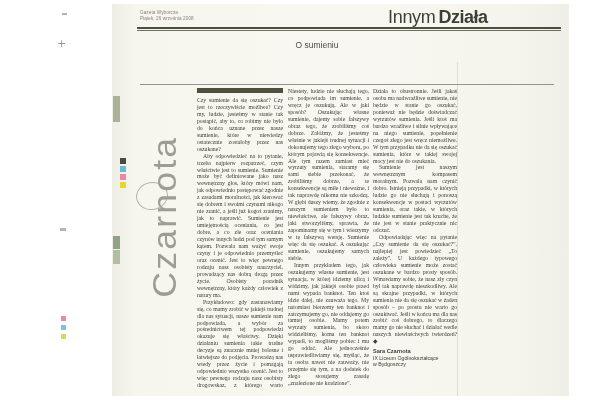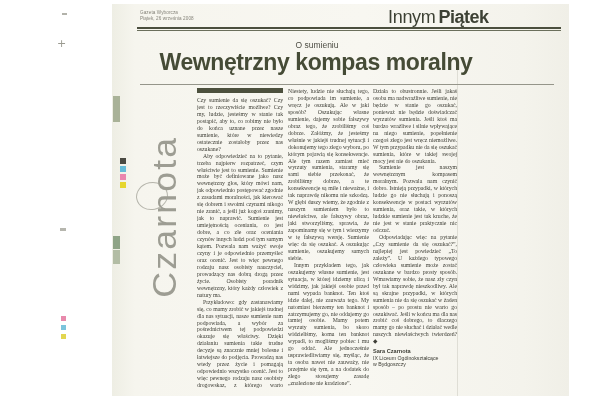--- a/index.html
+++ b/index.html
@@ -93,26 +93,25 @@
     <div class="reg m"></div>
     <div class="reg y"></div>
   </div>
   <div class="circle-mark"></div>
   <div class="fold-line"></div>
 
   <div class="masthead-info">
     <div>Gazeta Wyborcza</div>
     <div>Piątek, 26 września 2008</div>
   </div>
-  <div class="section-title"><span class="w1">Innym</span><span class="w2">Piątek</span></div>
+  <div class="section-title"><span class="w1">Innym</span><span class="w2">Działa</span></div>
   <div class="header-rule"></div>
   <div class="header-rule2"></div>
 
   <div class="kicker">O sumieniu</div>
-  <div class="headline">Wewnętrzny kompas moralny</div>
   <div class="headline-rule"></div>
 
   <div class="author-vert">Czarnota</div>
 
   <div class="cols">
     <div class="col c1">
       <div class="col-bar"></div>
       <p class="lead">Czy sumienie da się oszukać? Czy jest to rzeczywiście możliwe? Czy my, ludzie, jesteśmy w stanie tak postąpić, aby to, co robimy nie było do końca uznane przez nasze sumienie, które w niewiedzy ostatecznie zostałoby przez nas oszukane?</p>
       <p>Aby odpowiedzieć na to pytanie, trzeba najpierw rozpatrzeć, czym właściwie jest to sumienie. Sumienie może być definiowane jako nasz wewnętrzny głos, który mówi nam, jak odpowiednio postępować zgodnie z zasadami moralności, jak kierować się dobrem i swoimi czynami nikogo nie zranić, a jeśli już kogoś zranimy, jak to naprawić. Sumienie jest umiejętnością oceniania, co jest dobre, a co złe oraz oceniania czynów innych ludzi pod tym samym kątem. Pozwala nam ważyć swoje czyny i je odpowiednio przemyśleć oraz ocenić. Jest to więc pewnego rodzaju nasz osobisty nauczyciel, prowadzący nas dobrą drogą przez życie. Osobisty poradnik wewnętrzny, który każdy człowiek z natury ma.</p>
       <p>Przykładowo: gdy zastanawiamy się, co mamy zrobić w jakiejś trudnej dla nas sytuacji, nasze sumienie nam podpowiada, a wybór za pośrednictwem tej podpowiedzi okazuje się właściwy. Dzięki działaniu sumienia takie trudne decyzje są znacznie mniej bolesne i łatwiejsze do podjęcia. Prowadzą nas wtedy przez życie i pomagają odpowiednio wszystko ocenić. Jest to więc pewnego rodzaju nasz osobisty drogowskaz, z którego warto korzystać na co dzień.</p>

